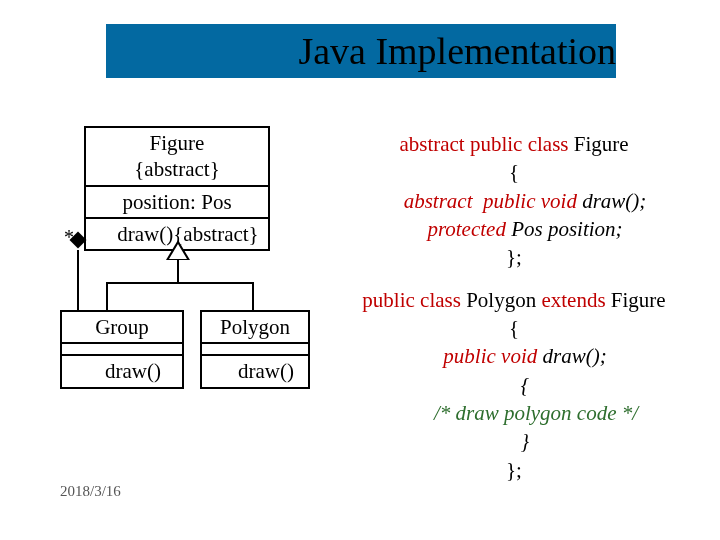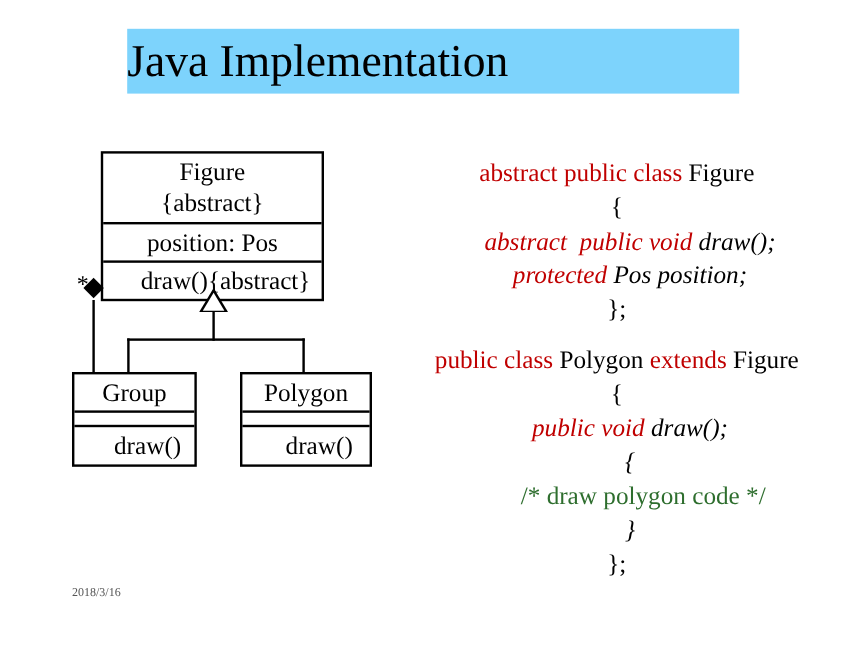--- a/index.html
+++ b/index.html
@@ -1,41 +1,41 @@
 <!DOCTYPE html>
 <html><head>
 <meta charset="utf-8">
 <style>
   * { box-sizing: border-box; margin: 0; padding: 0; }
   html, body { width: 720px; height: 540px; background: #fff; font-family: "Times New Roman", Times, serif; color: #000; }
   .slide { position: relative; width: 720px; height: 540px; }
-  .title-bar { position: absolute; left: 106px; top: 24px; width: 510px; height: 54px; background: #7dd3fc; display: flex; align-items: center; justify-content: flex-start; }
+  .title-bar { position: absolute; left: 106px; top: 24px; width: 510px; height: 54px; background: #0369a1; display: flex; align-items: center; justify-content: flex-end; }
   .title-bar span { font-size: 38px; font-weight: 400; }
   
   .uml-area { position: absolute; left: 60px; top: 126px; width: 260px; height: 320px; }
   .uml-box { position: absolute; border: 2px solid #000; background: #fff; }
   .uml-row { border-bottom: 2px solid #000; padding: 2px 6px; text-align: center; font-size: 21px; line-height: 1.25; }
   .uml-row:last-child { border-bottom: none; padding-left: 28px; }
   .uml-row.small { min-height: 12px; }
   .star { position: absolute; font-size: 20px; }
   
   .tri { position: absolute; width: 0; height: 0; border-left: 12px solid transparent; border-right: 12px solid transparent; border-bottom: 20px solid #000; }
   .tri::after { content: ""; position: absolute; left: -9px; top: 4px; width: 0; height: 0; border-left: 9px solid transparent; border-right: 9px solid transparent; border-bottom: 15px solid #fff; }
   .line { position: absolute; background: #000; }
   
   .diamond { position: absolute; width: 16px; height: 28px; background: #000; transform: rotate(45deg); }
   
   .code { position: absolute; left: 314px; top: 130px; width: 400px; font-size: 21px; line-height: 1.35; text-align: center; }
   .code .kw { color: #c00000; }
   .code .cm { color: #2e6e2e; }
   .ind1 { padding-left: 22px; font-style: italic; }
-  .ind2 { padding-left: 44px; }
+  .ind2 { padding-left: 44px; font-style: italic; }
   .gap { height: 14px; }
   .footer-cite { position: absolute; left: 78px; bottom: 38px; font-size: 17px; font-weight: bold; }
-  .footer-date { position: absolute; left: 60px; bottom: 40px; font-size: 10px; color: #555; margin-top: 12px; }
+  .footer-date { position: absolute; left: 60px; bottom: 40px; font-size: 15px; color: #555; margin-top: 12px; }
 </style>
 </head>
 <body>
 <div class="slide">
 
   <div class="title-bar">
     <span>Java Implementation</span>
   </div>
 
   <div class="uml-area">
@@ -59,21 +59,21 @@
 
     <div class="line" style="left:46px; top:156px; width:2px; height:28px;"></div>
 
     <div class="line" style="left:192px; top:156px; width:2px; height:28px;"></div>
 
     <div class="diamond" style="left:12px; top:108px; width:12px; height:12px;"></div>
 
     <div class="line" style="left:17px; top:124px; width:2px; height:72px;"></div>
     <div class="line" style="left:17px; top:194px; width:16px; height:2px;"></div>
 
-    <div class="uml-box" style="left:0px; top:184px; width:104px;">
+    <div class="uml-box" style="left:0px; top:184px; width:124px;">
       <div class="uml-row">Group</div>
       <div class="uml-row small"></div>
       <div class="uml-row">draw()</div>
     </div>
 
     <div class="uml-box" style="left:140px; top:184px; width:110px;">
       <div class="uml-row">Polygon</div>
       <div class="uml-row small"></div>
       <div class="uml-row">draw()</div>
     </div>

